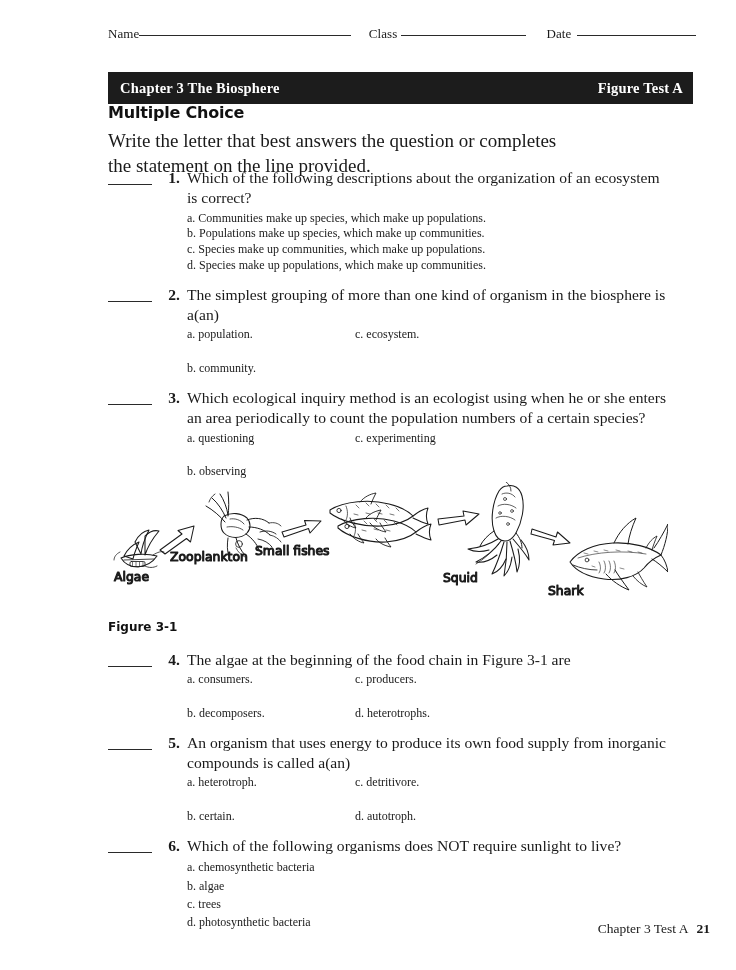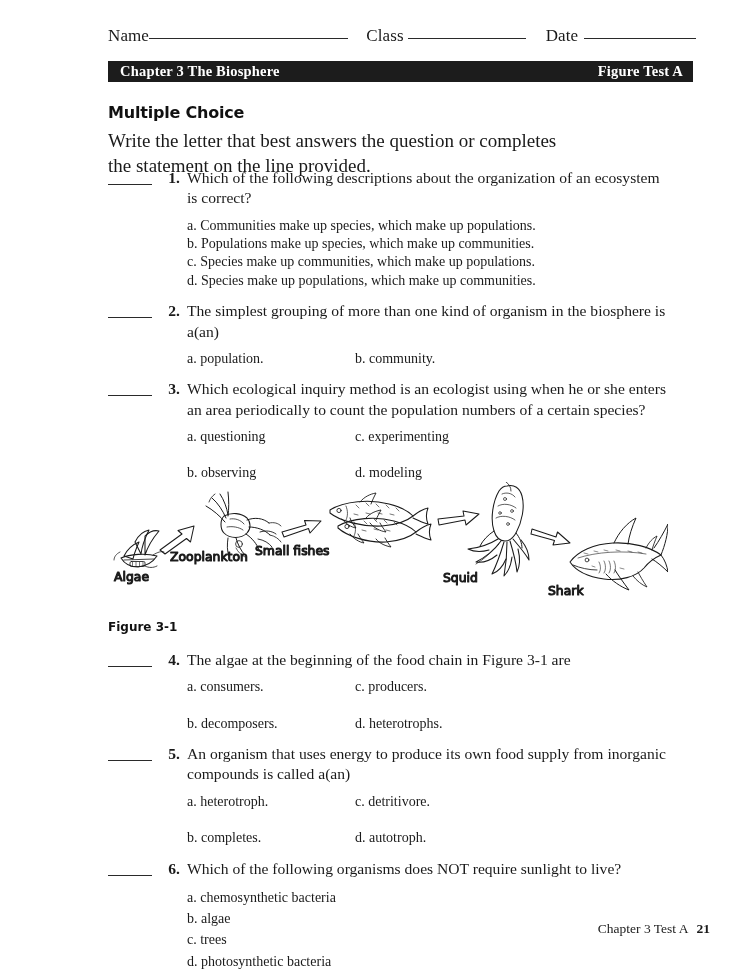--- a/index.html
+++ b/index.html
@@ -23,43 +23,43 @@
   }
 
   
   .nameline {
     position: absolute;
     left: 108px;
     top: 26px;
     width: 588px;
     display: flex;
     align-items: baseline;
-    font-size: 17px;
+    font-size: 13px;
     letter-spacing: .1px;
   }
   .nl-label { white-space: nowrap; }
   .nl-rule {
     border-bottom: 1.3px solid #2a2a2a;
     height: 0;
     position: relative;
     top: -2px;
   }
   .nl-rule.name  { width: 228px; margin-right: 18px; }
   .nl-rule.class { width: 135px; margin-right: 20px; }
   .nl-rule.date  { width: 128px; }
   .nl-label.class-lbl { margin-right: 4px; }
   .nl-label.date-lbl  { margin-right: 6px; }
 
   
   .banner {
     position: absolute;
     left: 108px;
-    top: 61px;
+    top: 72px;
     width: 585px;
-    height: 21px;
+    height: 32px;
     background: #1c1c1c;
     color: #ffffff;
     display: flex;
     align-items: center;
     justify-content: space-between;
     padding: 0 10px 0 12px;
     font-weight: bold;
     font-size: 14.5px;
     letter-spacing: .2px;
   }
@@ -116,22 +116,22 @@
     line-height: 1.3;
   }
   .q-text {
     flex: 1 1 auto;
     font-size: 15.6px;
     line-height: 1.3;
   }
 
   .choices {
     margin-left: 79px;
-    margin-top: 8px;
-    font-size: 14px;
+    margin-top: 2px;
+    font-size: 12px;
     line-height: 1.32;
   }
   .choices.stacked .choice { display: block; }
   .choices .choice { padding-left: 0; }
   .choices .choice .hang {
     display: block;
     padding-left: 13px;
     text-indent: -13px;
   }
 
@@ -239,37 +239,37 @@
     <div class="q-gap-md"></div>
 
     <div class="question">
       <div class="q-head">
         <span class="q-blank"></span>
         <span class="q-num">2.</span>
         <span class="q-text">The simplest grouping of more than one kind of organism in the biosphere is a(an)</span>
       </div>
       <div class="choices grid2">
         <div class="choice">a. population.</div>
+        <div class="choice">c. ecosystem.</div>
         <div class="choice">b. community.</div>
       </div>
     </div>
 
     <div class="q-gap-md"></div>
 
     <div class="question">
       <div class="q-head">
         <span class="q-blank"></span>
         <span class="q-num">3.</span>
         <span class="q-text">Which ecological inquiry method is an ecologist using when he or she enters an area periodically to count the population numbers of a certain species?</span>
       </div>
       <div class="choices grid2">
         <div class="choice">a. questioning</div>
         <div class="choice">c. experimenting</div>
         <div class="choice">b. observing</div>
-        <div class="choice">d. modeling</div>
       </div>
     </div>
   </div>
 
   <div class="figure-wrap">
     <svg class="figure-svg" width="560" height="118" viewBox="0 0 560 118" xmlns="http://www.w3.org/2000/svg">
       <g fill="none" stroke="#1b1b1b" stroke-width="1.05" stroke-linejoin="round" stroke-linecap="round">
 
         <g>
           <path d="M16 74 C20 66, 26 62, 31 60 C28 67, 26 72, 25 77 Z"></path>
@@ -424,21 +424,21 @@
 
     <div class="question">
       <div class="q-head">
         <span class="q-blank"></span>
         <span class="q-num">5.</span>
         <span class="q-text">An organism that uses energy to produce its own food supply from inorganic compounds is called a(an)</span>
       </div>
       <div class="choices grid2">
         <div class="choice">a. heterotroph.</div>
         <div class="choice">c. detritivore.</div>
-        <div class="choice">b. completes.</div>
+        <div class="choice">b. certain.</div>
         <div class="choice">d. autotroph.</div>
       </div>
     </div>
 
     <div class="q-gap-md"></div>
 
     <div class="question">
       <div class="q-head">
         <span class="q-blank"></span>
         <span class="q-num">6.</span>

